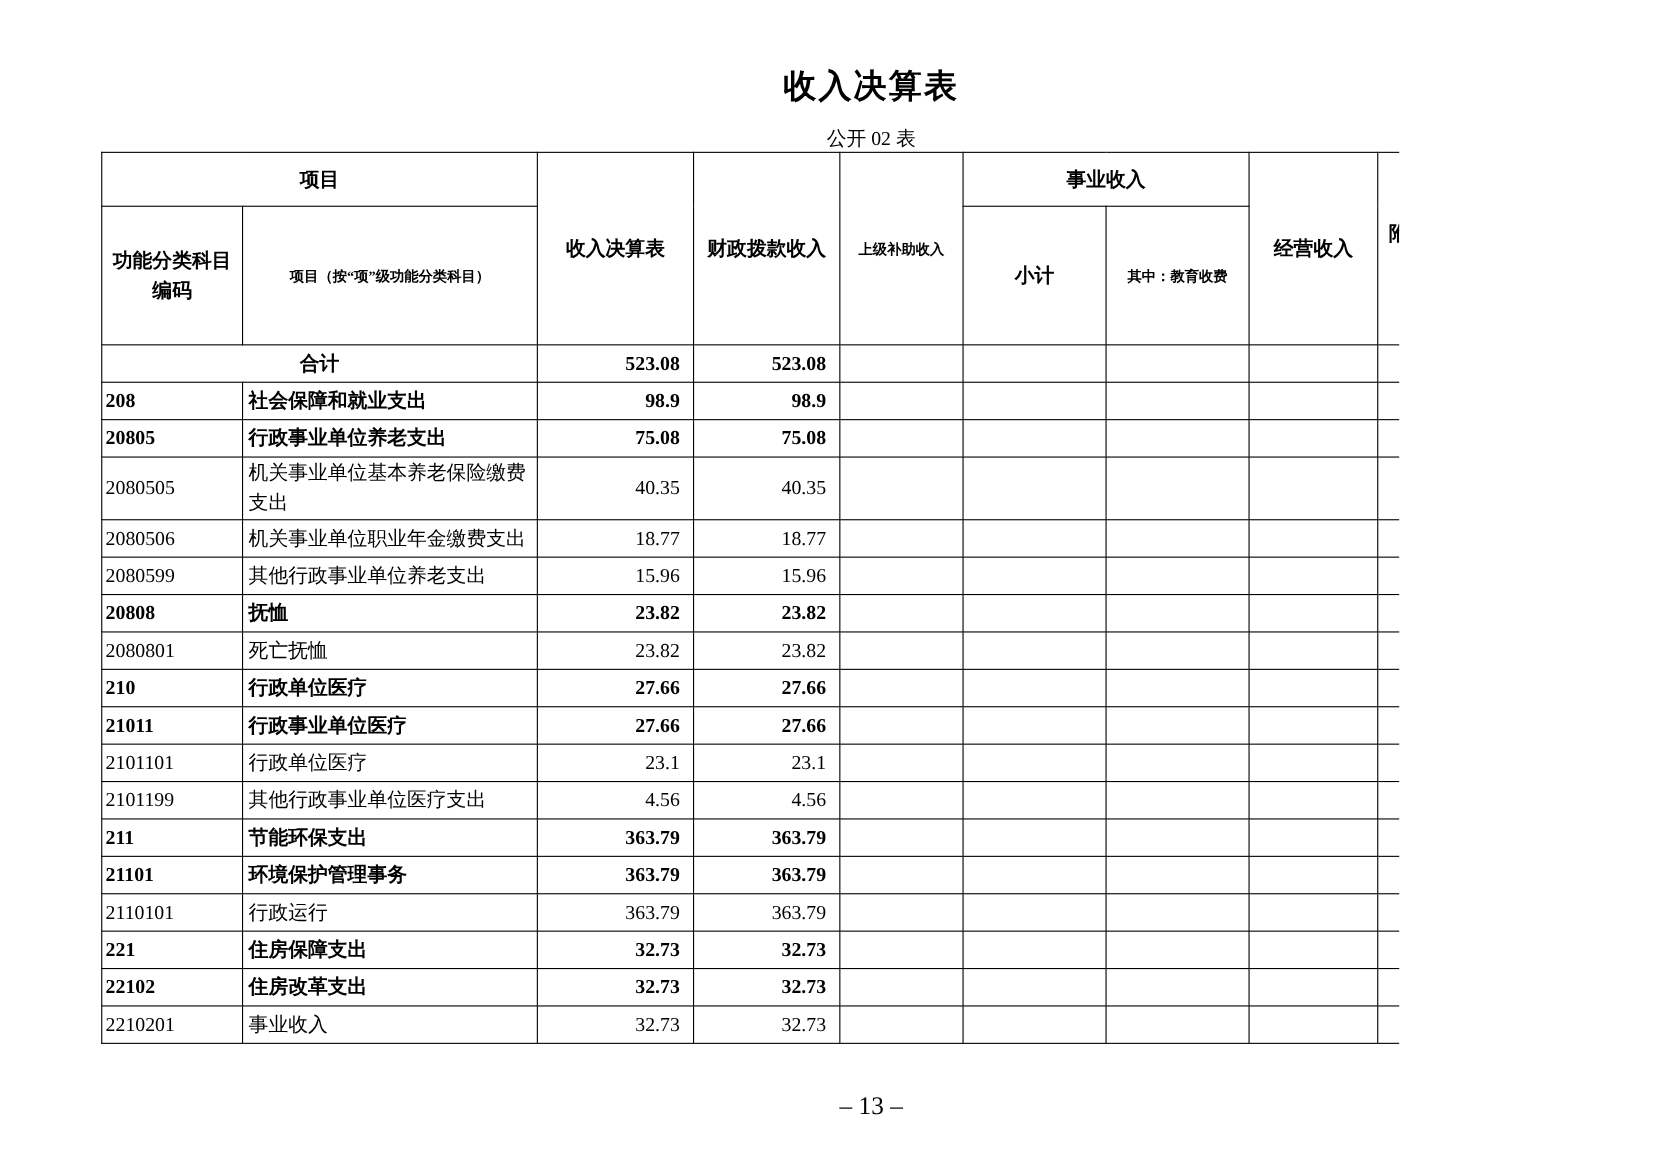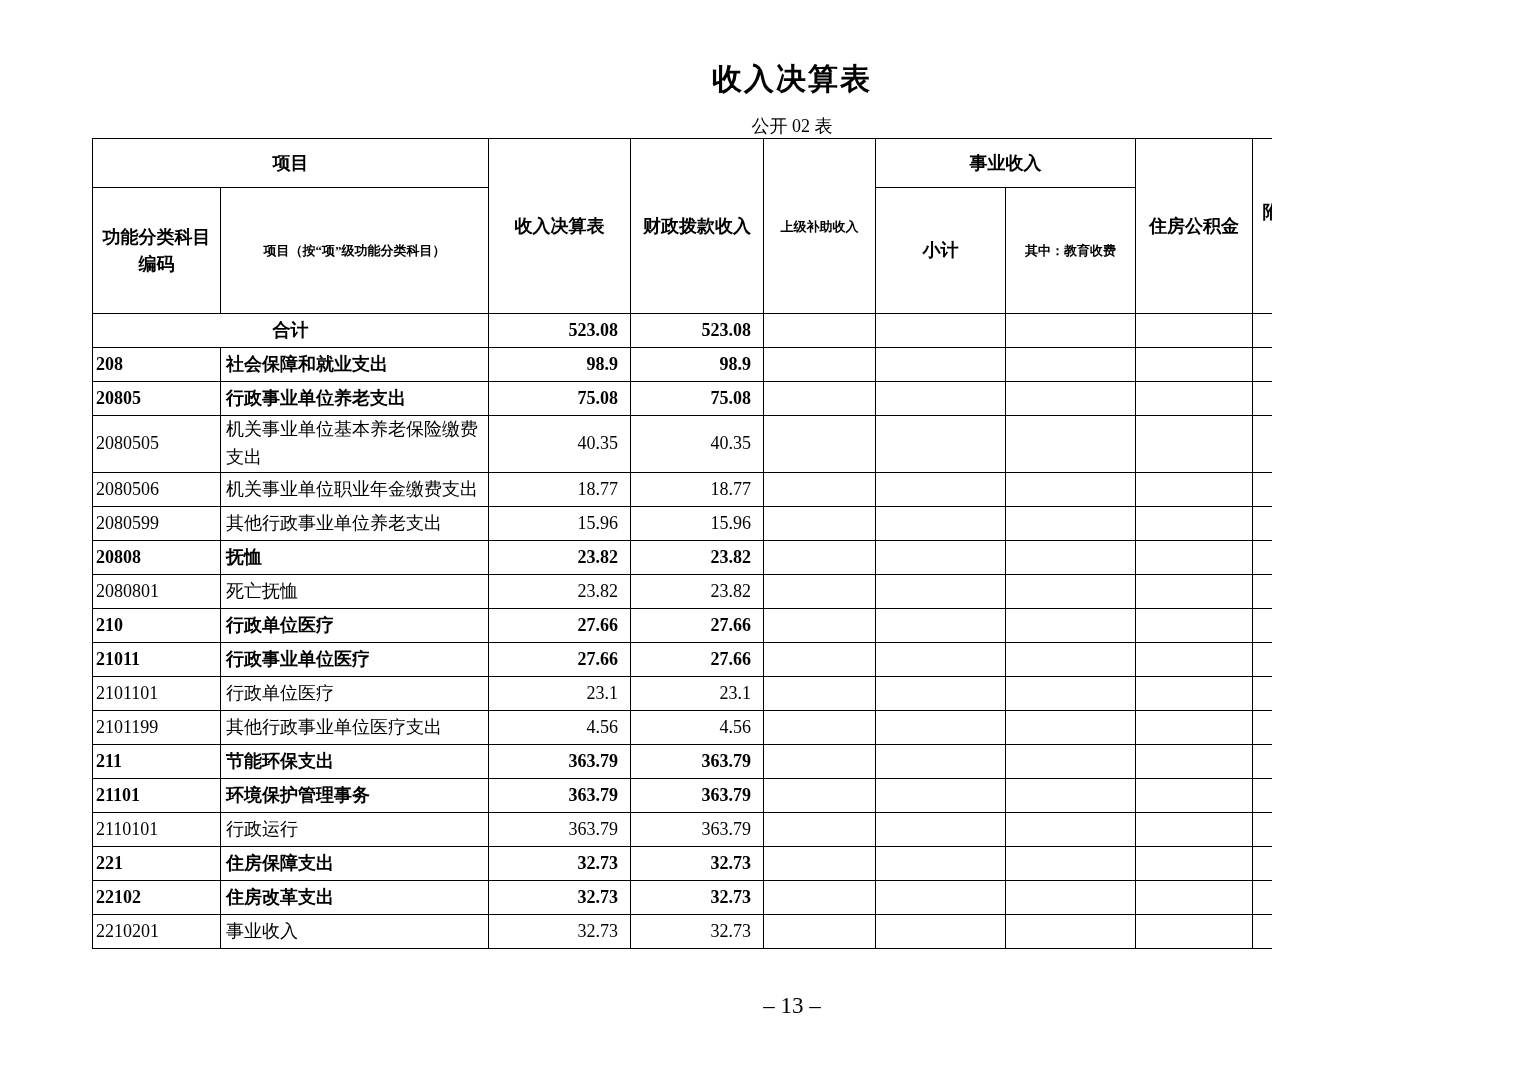--- a/index.html
+++ b/index.html
@@ -108,21 +108,21 @@
         <col style="width:128px">
         <col style="width:112px">
       </colgroup>
       <thead>
         <tr class="hr1">
           <th colspan="2">项目</th>
           <th rowspan="2">收入决算表</th>
           <th rowspan="2">财政拨款收入</th>
           <th rowspan="2" class="hdr-sm">上级补助收入</th>
           <th colspan="2">事业收入</th>
-          <th rowspan="2">住房公积金</th>
+          <th rowspan="2">经营收入</th>
           <th rowspan="2">附属单位上缴收入</th>
           <th rowspan="2">其他收入</th>
         </tr>
         <tr class="hr2">
           <th>功能分类科目编码</th>
           <th class="hdr-sm">项目（按“项”级功能分类科目）</th>
           <th>小计</th>
           <th class="hdr-sm">其中：教育收费</th>
         </tr>
       </thead>

